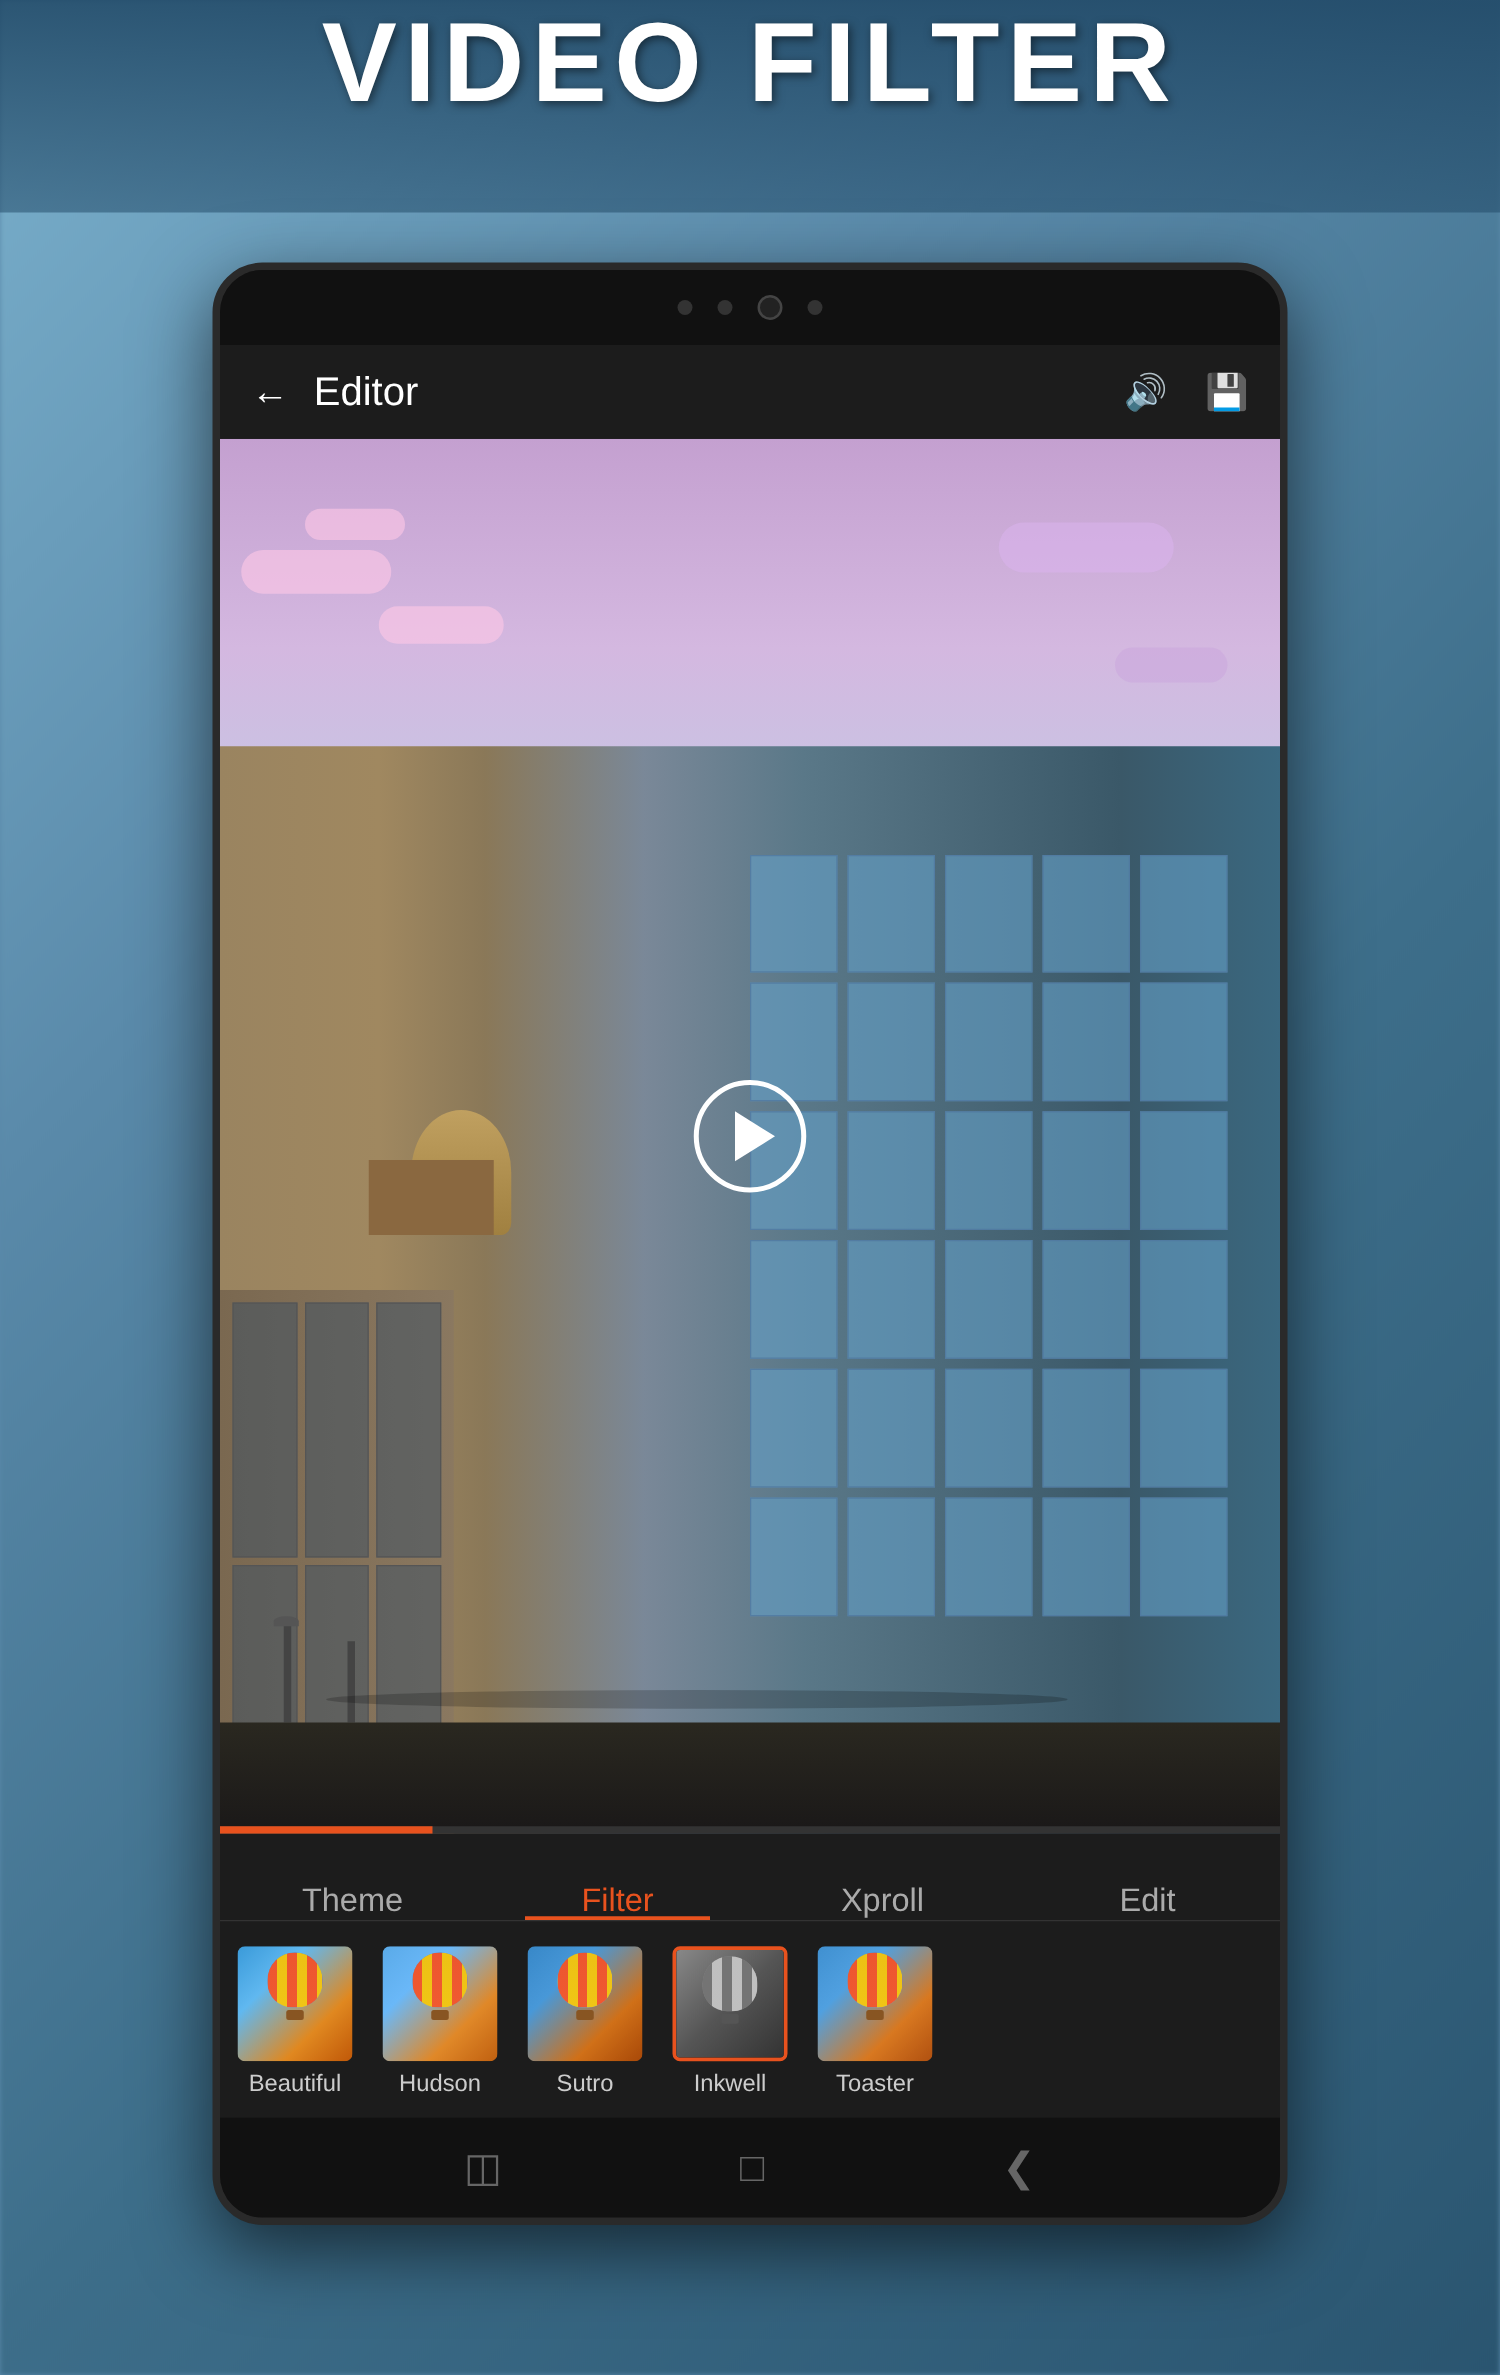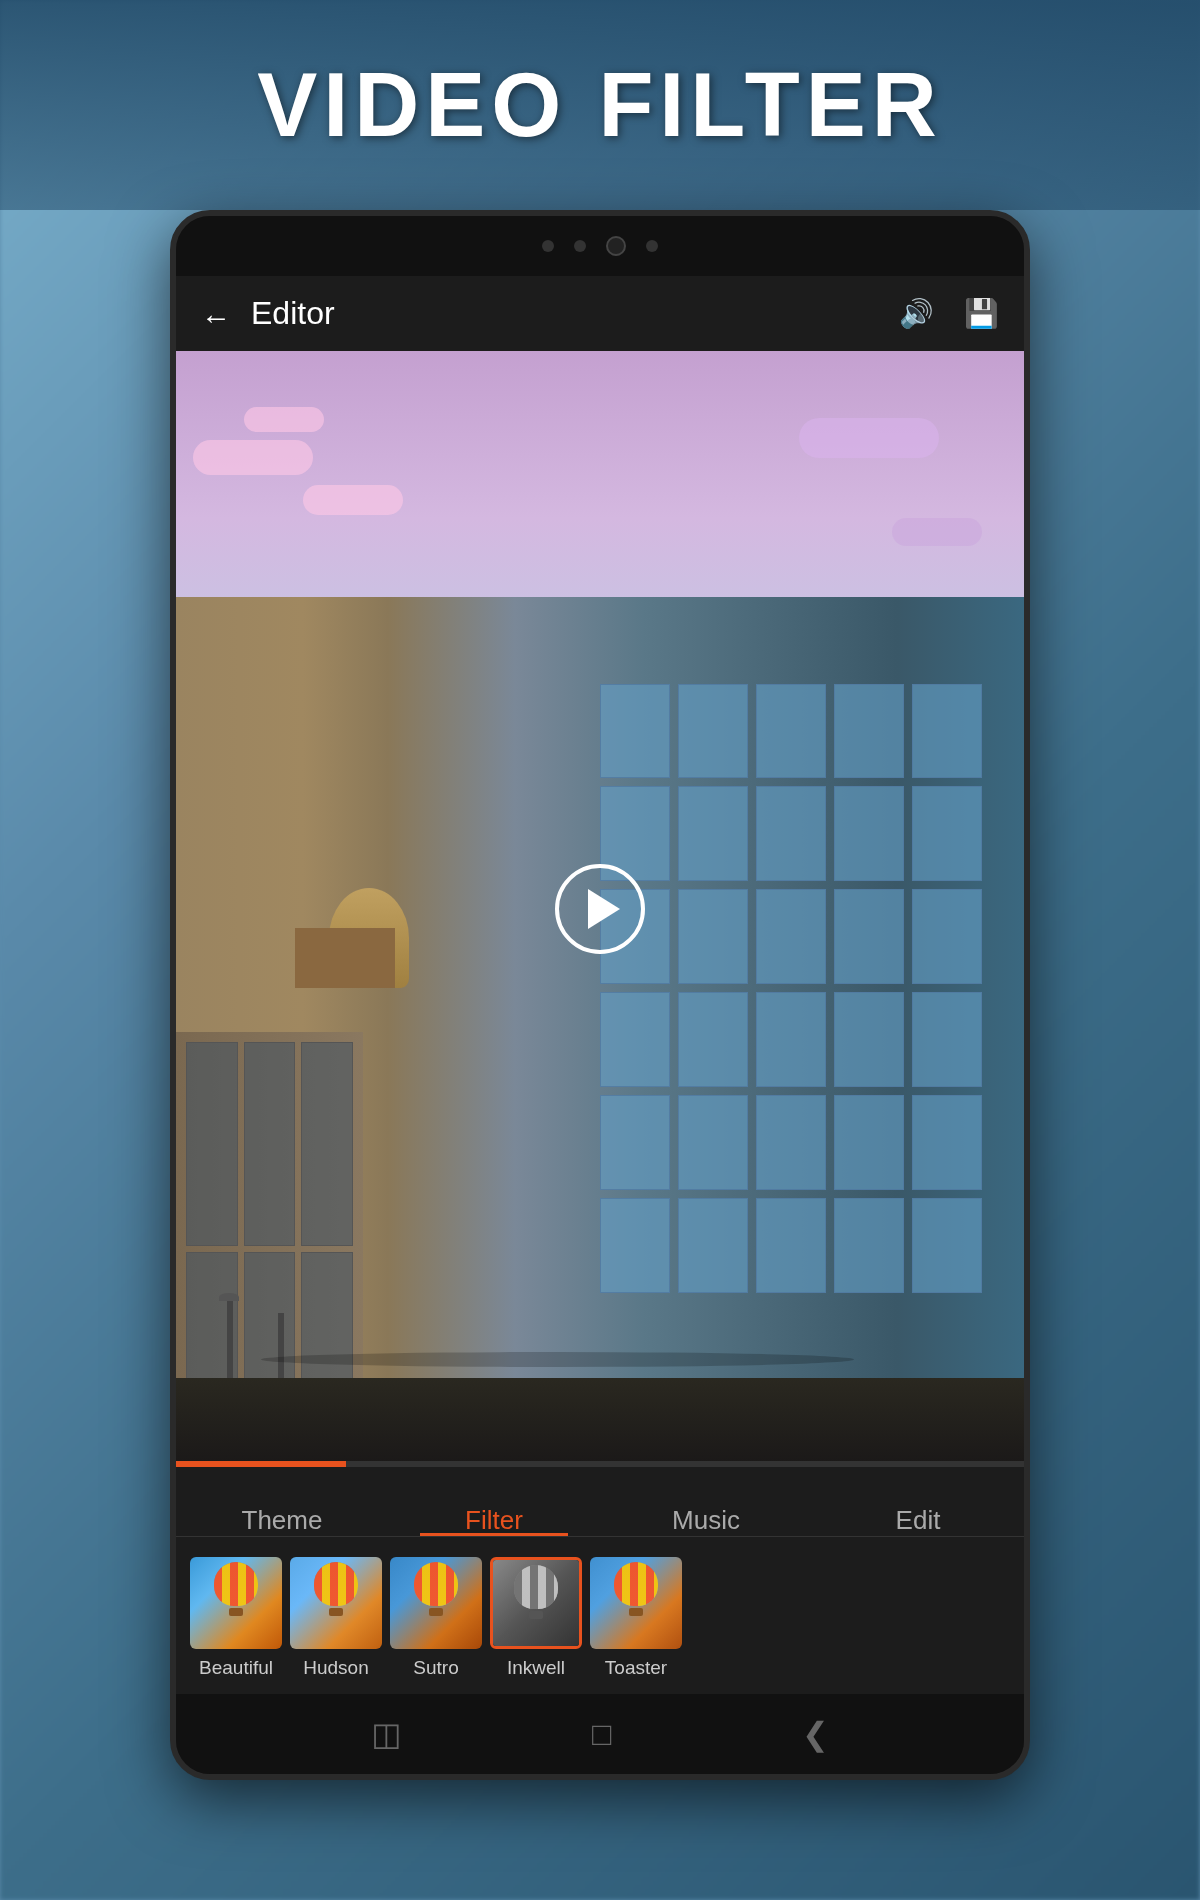--- a/index.html
+++ b/index.html
@@ -20,23 +20,23 @@
       width: 100%; height: 100%;
       background: linear-gradient(135deg, #7ab0cc 0%, #5a8aaa 30%, #3d6e8a 60%, #2a5570 100%);
       filter: blur(2px);
     }
 
     
     .title-area {
       position: absolute;
       top: 0; left: 0;
       width: 100%;
-      height: 210px;
-      display: flex;
-      align-items: center;
+      height: 170px;
+      display: flex;
+      align-items: flex-start;
       justify-content: center;
       background: linear-gradient(180deg, rgba(30,70,100,0.85) 0%, rgba(30,70,100,0.5) 100%);
       z-index: 10;
     }
 
     .title-text {
       color: white;
       font-size: 90px;
       font-weight: 900;
       letter-spacing: 6px;
@@ -252,21 +252,21 @@
       left: 15%;
       right: 15%;
       height: 3px;
       background: #e8521e;
     }
 
     
     .filter-row {
       display: flex;
       padding: 20px 10px 15px;
-      gap: 0;
+      gap: 16px;
       overflow-x: auto;
       align-items: flex-start;
     }
 
     .filter-item {
       display: flex;
       flex-direction: column;
       align-items: center;
       gap: 8px;
       cursor: pointer;
@@ -490,21 +490,21 @@
     <div class="bottom-panel">
 
       <div class="tab-bar">
         <div class="tab-item">
           <span>Theme</span>
         </div>
         <div class="tab-item active">
           <span>Filter</span>
         </div>
         <div class="tab-item">
-          <span>Music</span>
+          <span>Xproll</span>
         </div>
         <div class="tab-item">
           <span>Edit</span>
         </div>
       </div>
 
       <div class="filter-row">
 
         <div class="filter-item">
           <div class="filter-thumb">

